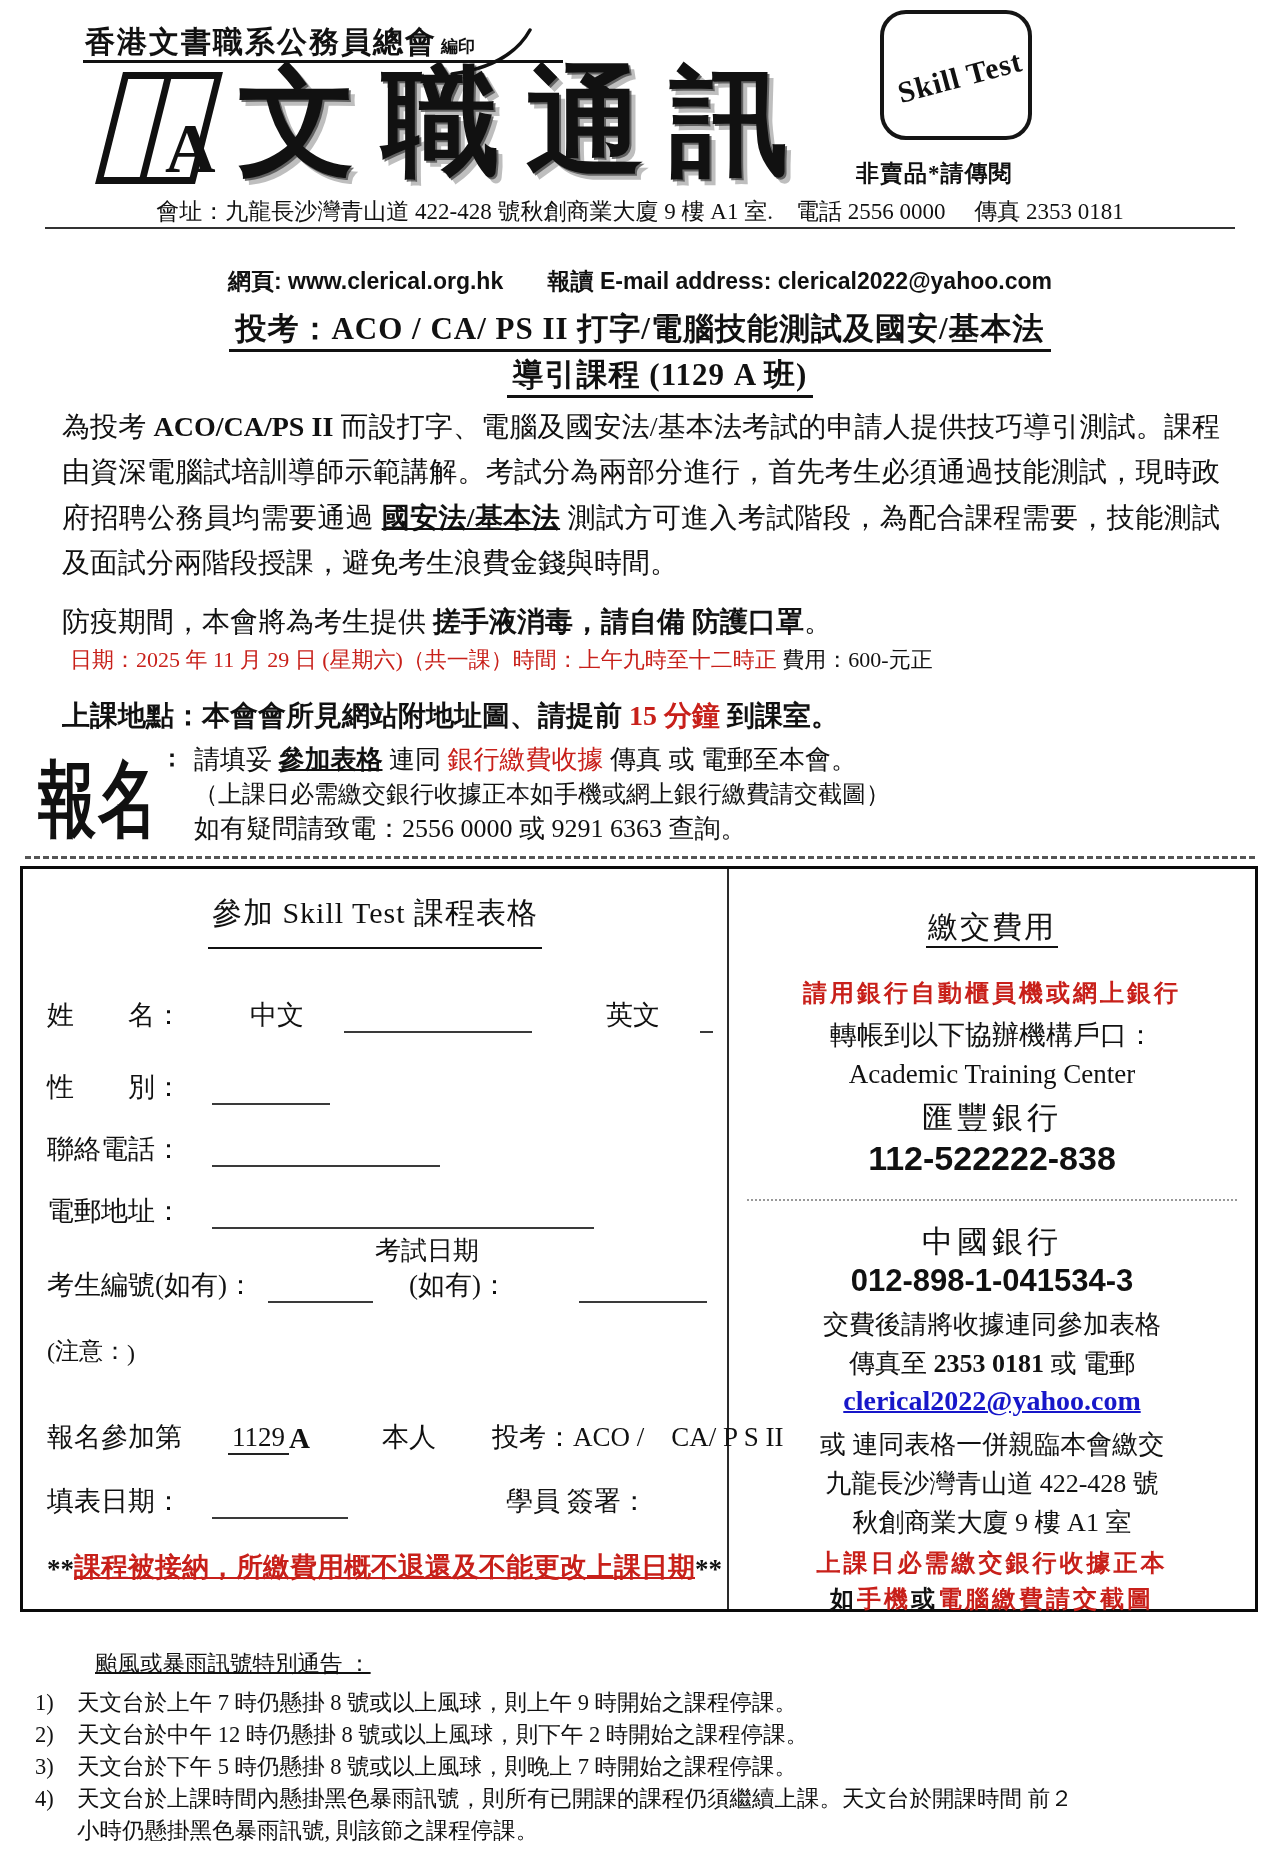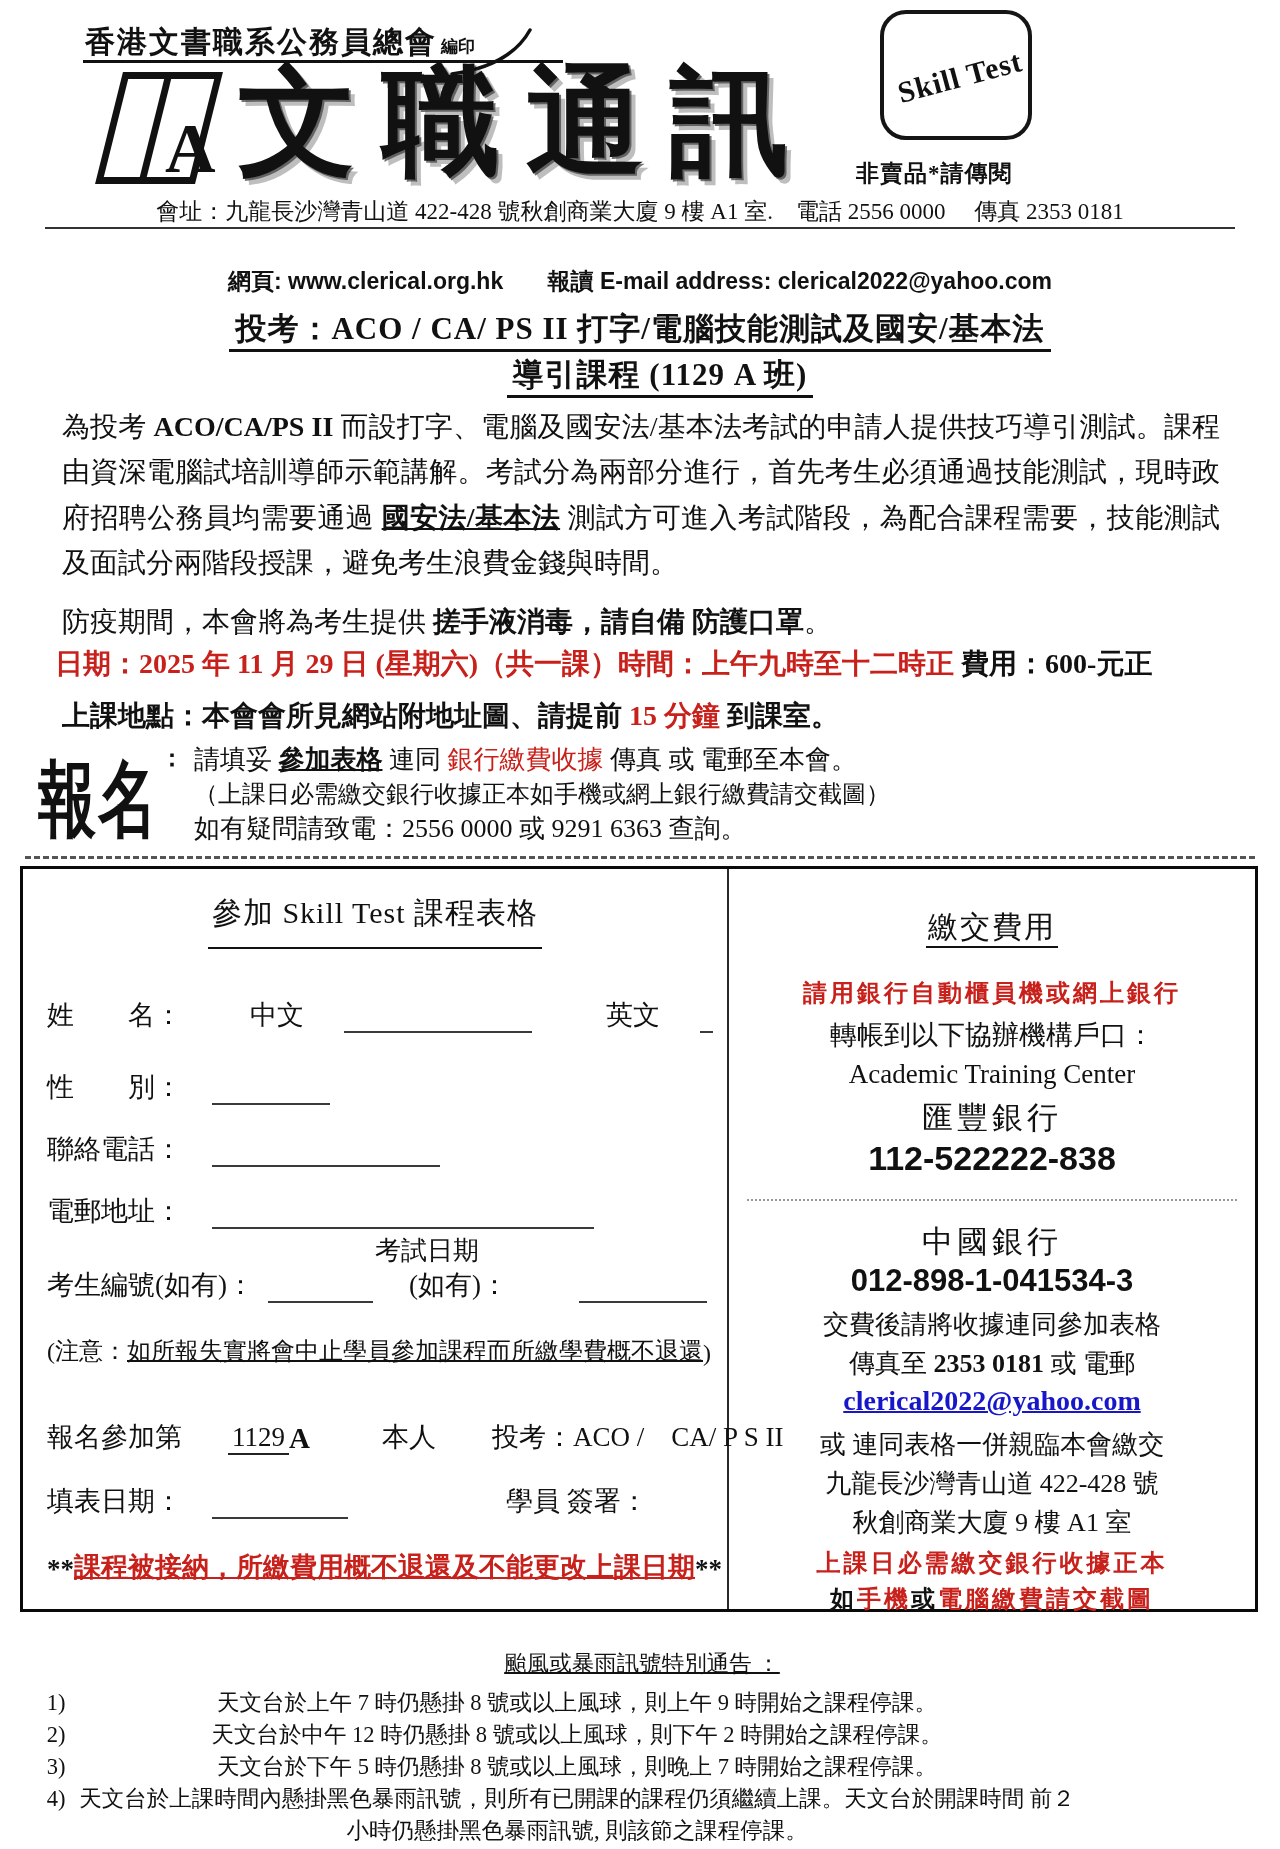--- a/index.html
+++ b/index.html
@@ -46,21 +46,21 @@
   .title-row span { font-size:31px; font-weight:bold; letter-spacing:1px;
     border-bottom:3px solid #111; padding:0 6px 3px; }
 
   
   .intro { left:62px; top:404px; width:1158px; font-size:28px; line-height:1.62; text-align:justify; }
   .intro p { margin:0; }
   .intro .covid { margin-top:14px; }
   .b { font-weight:bold; }
   .bu { font-weight:bold; text-decoration:underline; text-decoration-thickness:2px; }
 
-  .date-line { left:55px; top:645px; font-size:28px; font-weight:bold; white-space:nowrap; }
+  .date-line { left:70px; top:645px; font-size:22px; font-weight:normal; white-space:nowrap; }
   .red { color:var(--red); }
   .loc-line { left:62px; top:697px; font-size:28px; font-weight:bold; white-space:nowrap; }
 
   
   .enroll { left:38px; top:742px; display:flex; align-items:flex-start; }
   .enroll-big { font-size:54px; font-weight:900; letter-spacing:2px; line-height:1;
     transform:scale(1.08,1.55); transform-origin:left top; width:118px; margin-top:16px; }
   .enroll-colon { font-size:24px; font-weight:bold; margin:0 10px 0 4px; }
   .enroll-lines { font-size:26px; line-height:1.38; }
   .enroll-lines .l2 { font-size:24px; }
@@ -98,21 +98,21 @@
   .pay-after1 { top:438px; font-size:26px; }
   .pay-after2 { top:477px; font-size:26px; }
   .pay-email { top:516px; font-size:28px; font-weight:bold; color:var(--blue); text-decoration:underline; text-decoration-thickness:2px; }
   .pay-visit1 { top:558px; font-size:26px; }
   .pay-visit2 { top:597px; font-size:26px; }
   .pay-visit3 { top:636px; font-size:26px; }
   .pay-red1 { top:678px; font-size:24px; font-weight:bold; color:var(--red); letter-spacing:3px; }
   .pay-red2 { top:714px; font-size:24px; font-weight:bold; letter-spacing:3px; }
 
   
-  .typhoon { left:0; top:1648px; width:1189px; font-size:22.5px;text-align:center; }
+  .typhoon { left:0; top:1648px; width:1189px; font-size:22.5px; }
   .ty-heading { margin-left:95px; text-decoration:underline; text-decoration-thickness:2px; margin-bottom:8px; }
   .ty-item { display:flex; margin-left:35px; line-height:1.42; }
   .ty-no { width:42px; flex:none; }
   .ty-text { width:1000px; }
 </style>
 </head>
 <body>
 
 <div class="abs org-line">
   <span class="org-name">香港文書職系公務員總會</span>
@@ -210,21 +210,20 @@
 
     <div class="fl-row r-cand">
       <span>考生編號(如有)：</span>
       <span class="blank" style="width:105px;margin-left:14px"></span>
       <span style="margin-left:36px">(如有)：</span>
       <span class="blank" style="width:128px;margin-left:auto;margin-right:6px"></span>
     </div>
 
     <div class="fl-row r-notice">
       <span>(注意：</span>
-        <span style="text-decoration:underline;text-decoration-thickness:2px">如所報失實將會中止學員參加課程而所繳學費概不退還</span>
         <span>)</span>
     </div>
 
     <div class="fl-row r-class">
       <span>報名參加第</span>
       <span style="margin-left:46px;border-bottom:2px solid #222;padding:0 4px">1129</span>
       <span class="b" style="font-size:29px">A</span>
       <span style="margin-left:72px">本人</span>
       <span style="margin-left:56px">投考：ACO /　CA/ P S II</span>
     </div>

